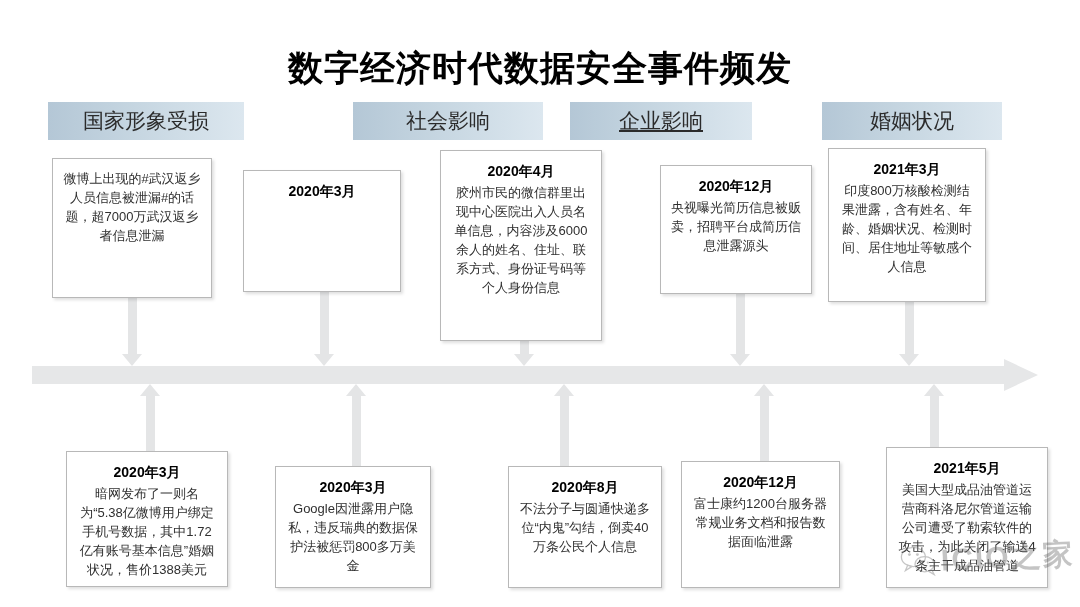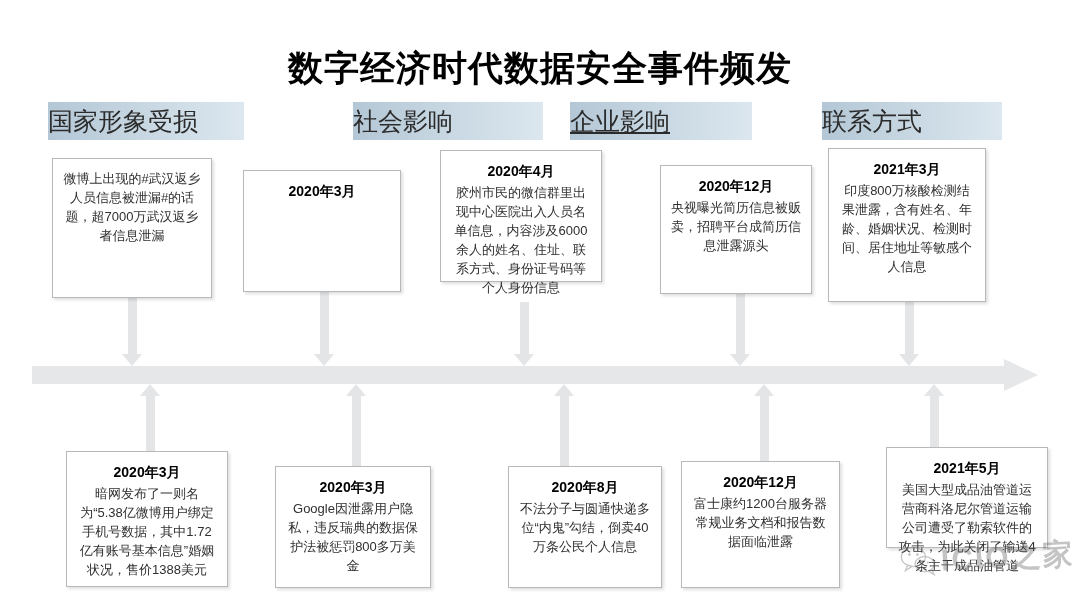--- a/index.html
+++ b/index.html
@@ -29,21 +29,22 @@
     color: #000000;
     white-space: nowrap;
     margin-top: 31px;
   }
 
   
   .cat-header {
     position: absolute;
     height: 38px;
     line-height: 38px;
-    font-size: 25px;
+    text-align: center;
+    font-size: 21px;
     color: #2b2b2b;
     background: linear-gradient(90deg, #b4c7d6 0%, #c6d6e1 45%, #dce7ef 100%);
   }
 
   
   #timeline-axis {
     position: absolute;
     left: 32px;
     top: 366px;
     width: 1010px;
@@ -152,21 +153,21 @@
 <div class="cat-header" style="left:48px;  top:102px; width:196px;">
   <span>国家形象受损</span>
 </div>
 <div class="cat-header" style="left:307px; top:102px; width:190px;margin-left:46px;">
   <span>社会影响</span>
 </div>
 <div class="cat-header" style="left:570px; top:102px; width:182px;text-decoration:underline;">
   <span>企业影响</span>
 </div>
 <div class="cat-header" style="left:822px; top:102px; width:180px;">
-  <span>联系方式</span>
+  <span>婚姻状况</span>
 </div>
 
 <div id="timeline-axis">
   <div class="bar"></div>
   <div class="head"></div>
 </div>
 
 <div class="conn down" style="left:128px; top:297px; height:58px;">
     <span class="tip"></span>
   </div>
@@ -200,21 +201,21 @@
   </div>
 
 <div class="card" style="left:52px;  top:158px; width:160px; height:140px;">
   <div class="card-desc">微博上出现的#武汉返乡人员信息被泄漏#的话题，超7000万武汉返乡者信息泄漏</div>
 </div>
 
 <div class="card" style="left:243px; top:170px; width:158px; height:122px;">
   <div class="card-date">2020年3月</div>
 </div>
 
-<div class="card" style="left:440px; top:150px; width:162px; height:132px;">
+<div class="card" style="left:440px; top:150px; width:162px; height:191px;">
   <div class="card-date">2020年4月</div>
   <div class="card-desc">胶州市民的微信群里出现中心医院出入人员名单信息，内容涉及6000余人的姓名、住址、联系方式、身份证号码等个人身份信息</div>
 </div>
 
 <div class="card" style="left:660px; top:165px; width:152px; height:129px;">
   <div class="card-date">2020年12月</div>
   <div class="card-desc">央视曝光简历信息被贩卖，招聘平台成简历信息泄露源头</div>
 </div>
 
 <div class="card" style="left:828px; top:148px; width:158px; height:154px;">
@@ -235,21 +236,21 @@
 <div class="card" style="left:484px; top:466px; width:154px; height:122px;margin-left:24px;">
   <div class="card-date">2020年8月</div>
   <div class="card-desc">不法分子与圆通快递多位“内鬼”勾结，倒卖40万条公民个人信息</div>
 </div>
 
 <div class="card" style="left:681px; top:461px; width:159px; height:127px;">
   <div class="card-date">2020年12月</div>
   <div class="card-desc">富士康约1200台服务器常规业务文档和报告数据面临泄露</div>
 </div>
 
-<div class="card" style="left:886px; top:447px; width:162px; height:101px;">
+<div class="card" style="left:886px; top:447px; width:162px; height:141px;">
   <div class="card-date">2021年5月</div>
   <div class="card-desc">美国大型成品油管道运营商科洛尼尔管道运输公司遭受了勒索软件的攻击，为此关闭了输送4条主干成品油管道</div>
 </div>
 
 <div id="watermark">
   <svg class="wm-logo" viewBox="0 0 48 40">
     <ellipse cx="17" cy="15" rx="15" ry="12" fill="none" stroke="#707070" stroke-width="1.6"></ellipse>
     <path d="M10 25 L7 32 L15 27 Z" fill="none" stroke="#707070" stroke-width="1.6"></path>
     <circle cx="12" cy="12" r="1.8" fill="#707070"></circle>
     <circle cx="22" cy="12" r="1.8" fill="#707070"></circle>

